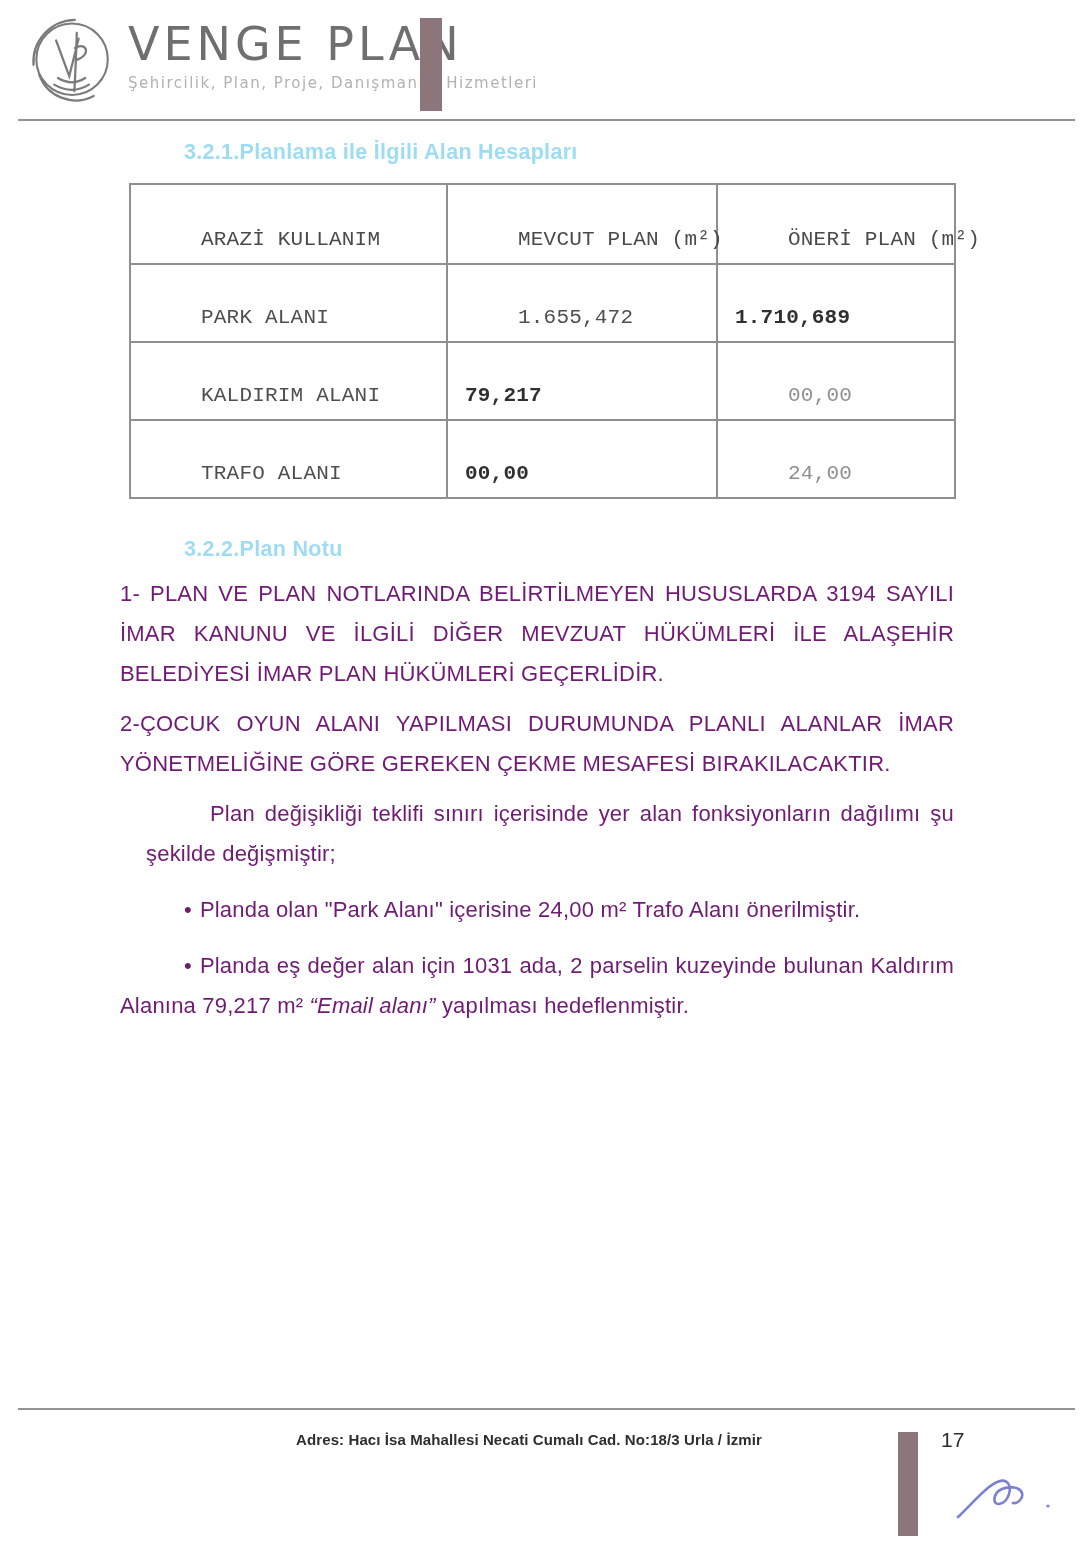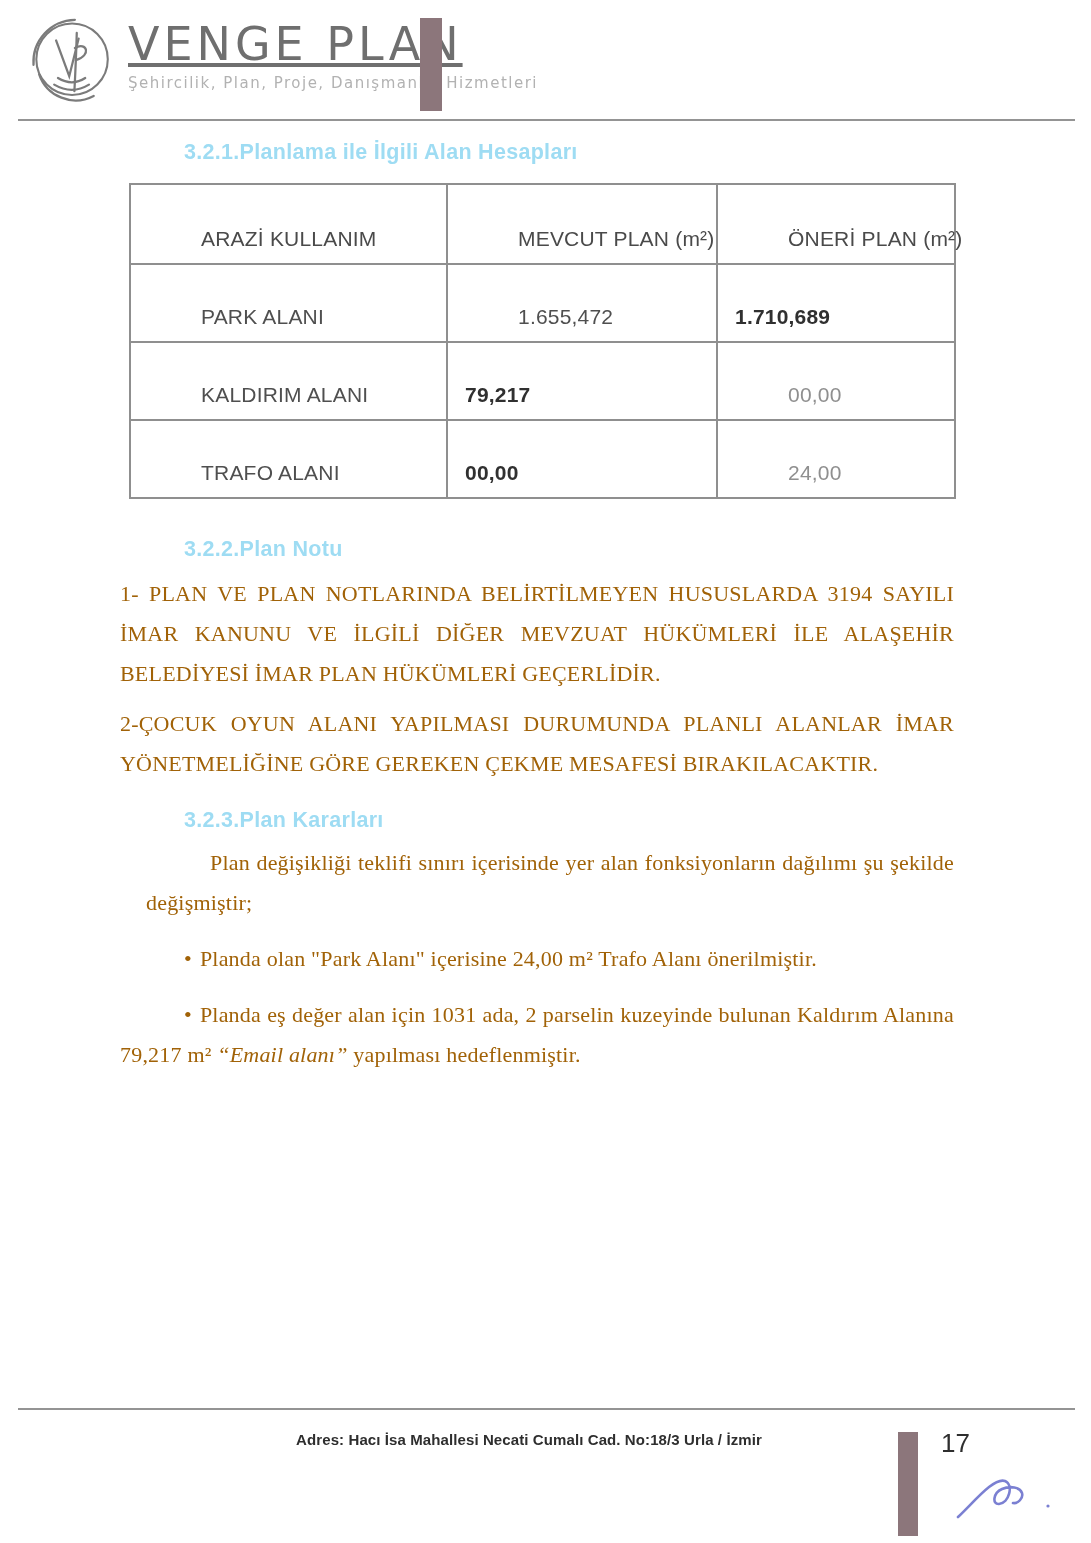--- a/index.html
+++ b/index.html
@@ -13,21 +13,20 @@
     overflow:hidden;
   }
 
   
   .logo-mark{position:absolute;left:26px;top:16px;width:94px;height:94px;}
   .logo-text{position:absolute;left:128px;top:18px;}
   .logo-title{
     font-size:46px;line-height:52px;font-weight:400;
     color:#6f6f6f;letter-spacing:4px;
     font-family:"DejaVu Sans",sans-serif;
-    text-decoration:underline;
   }
   .logo-subtitle{
     margin-top:4px;font-size:15px;color:#b2b2b2;letter-spacing:1.5px;
     font-family:"DejaVu Sans",sans-serif;
   }
   .accent-bar{position:absolute;background:#8c767b;}
   .accent-bar.hdr{left:420px;top:18px;width:22px;height:93px;}
   .rule{position:absolute;left:18px;width:1057px;border-top:2px solid #949494;}
   .rule.hdr{top:119px;}
   .rule.ftr{top:1408px;}
@@ -36,55 +35,55 @@
   .content{position:absolute;left:120px;top:140px;width:834px;}
   .sec-heading{
     font-size:21.5px;font-weight:bold;color:#9edcf3;
     margin:0 0 12px 64px;letter-spacing:0.3px;
   }
   .sec-heading.h322{margin-top:38px;}
   .sec-heading.h323{margin-top:24px;margin-bottom:10px;}
 
   table.area-table{
     border-collapse:collapse;table-layout:fixed;
-    width:825px;margin-left:9px;margin-top:18px;
+    width:825px;margin-left:9px;margin-top:18px;font-family:Liberation Mono, monospace;
   }
   .area-table col.c1{width:317px;}
   .area-table col.c2{width:270px;}
   .area-table col.c3{width:238px;}
   .area-table th,.area-table td{
     border:2px solid #8f8f8f;
     height:64px;vertical-align:bottom;text-align:left;
     padding:0 4px 12px 70px;
     font-size:21px;font-weight:400;color:#4f4f4f;
     letter-spacing:0.2px;white-space:nowrap;
   }
   .area-table th{height:66px;color:#4a4a4a;}
   .area-table td.strong{color:#303030;font-weight:600;padding-left:17px;}
   .area-table td.muted{color:#8f8f8f;}
 
   .body-par{
     font-size:22px;line-height:40px;text-align:justify;
-    color:#a16207;margin:0 0 10px 0;letter-spacing:0.2px;font-family:Liberation Serif, serif;
+    color:#701a75;margin:0 0 10px 0;letter-spacing:0.2px;
   }
   .body-par.indent{text-indent:64px;margin-left:26px;}
   .body-par.bullet{text-indent:64px;margin-top:16px;}
   .bullet-dot{margin-right:8px;}
   .italic{font-style:italic;}
 
   
   .footer-text{
     position:absolute;left:130px;top:1424px;width:740px;
     text-align:center;font-size:15px;line-height:31px;
     font-weight:bold;color:#2e2e2e;letter-spacing:0.1px;margin-left:29px;
   }
   .accent-bar.ftr{left:898px;top:1432px;width:20px;height:104px;}
   .page-number{
     position:absolute;left:941px;top:1428px;
-    font-size:26px;color:#2e2e2e;font-weight:400;
+    font-size:21px;color:#2e2e2e;font-weight:400;
   }
   .signature{position:absolute;left:948px;top:1460px;width:120px;height:70px;}
 </style>
 </head>
 <body>
 
 <div class="page">
 
   <div class="logo-mark">
     <svg viewBox="0 0 100 100" width="94" height="94">
@@ -141,21 +140,20 @@
             <td class="muted">24,00</td>
           </tr>
         </tbody>
     </table>
 
     <div class="sec-heading h322">3.2.2.Plan Notu</div>
 
     <p class="body-par">1- PLAN VE PLAN NOTLARINDA BELİRTİLMEYEN HUSUSLARDA 3194 SAYILI İMAR KANUNU VE İLGİLİ DİĞER MEVZUAT HÜKÜMLERİ İLE ALAŞEHİR BELEDİYESİ İMAR PLAN HÜKÜMLERİ GEÇERLİDİR.</p>
     <p class="body-par">2-ÇOCUK OYUN ALANI YAPILMASI DURUMUNDA PLANLI ALANLAR İMAR YÖNETMELİĞİNE GÖRE GEREKEN ÇEKME MESAFESİ BIRAKILACAKTIR.</p>
 
-    <div class="sec-heading h323">3.2.3.Plan Kararları</div>
 
     <p class="body-par indent">Plan değişikliği teklifi sınırı içerisinde yer alan fonksiyonların dağılımı şu şekilde değişmiştir;</p>
 
     <p class="body-par bullet">
       <span class="bullet-dot">•</span><span>Planda olan "Park Alanı" içerisine 24,00 m² Trafo Alanı önerilmiştir.</span>
     </p>
 
     <p class="body-par bullet">
       <span class="bullet-dot">•</span><span>Planda eş değer alan için 1031 ada, 2 parselin kuzeyinde bulunan Kaldırım Alanına 79,217 m²  </span><span class="italic">“Email alanı”</span><span> yapılması hedeflenmiştir.</span>
     </p>

